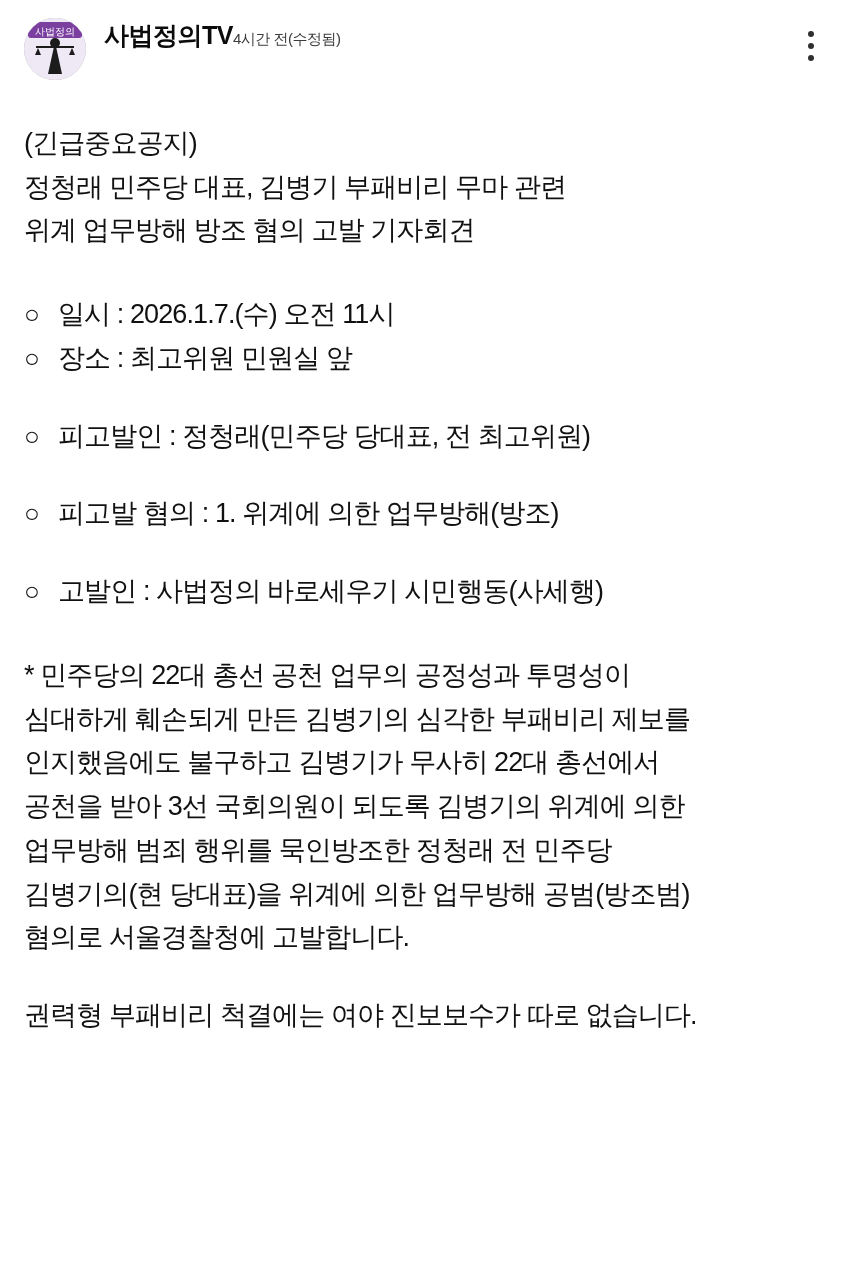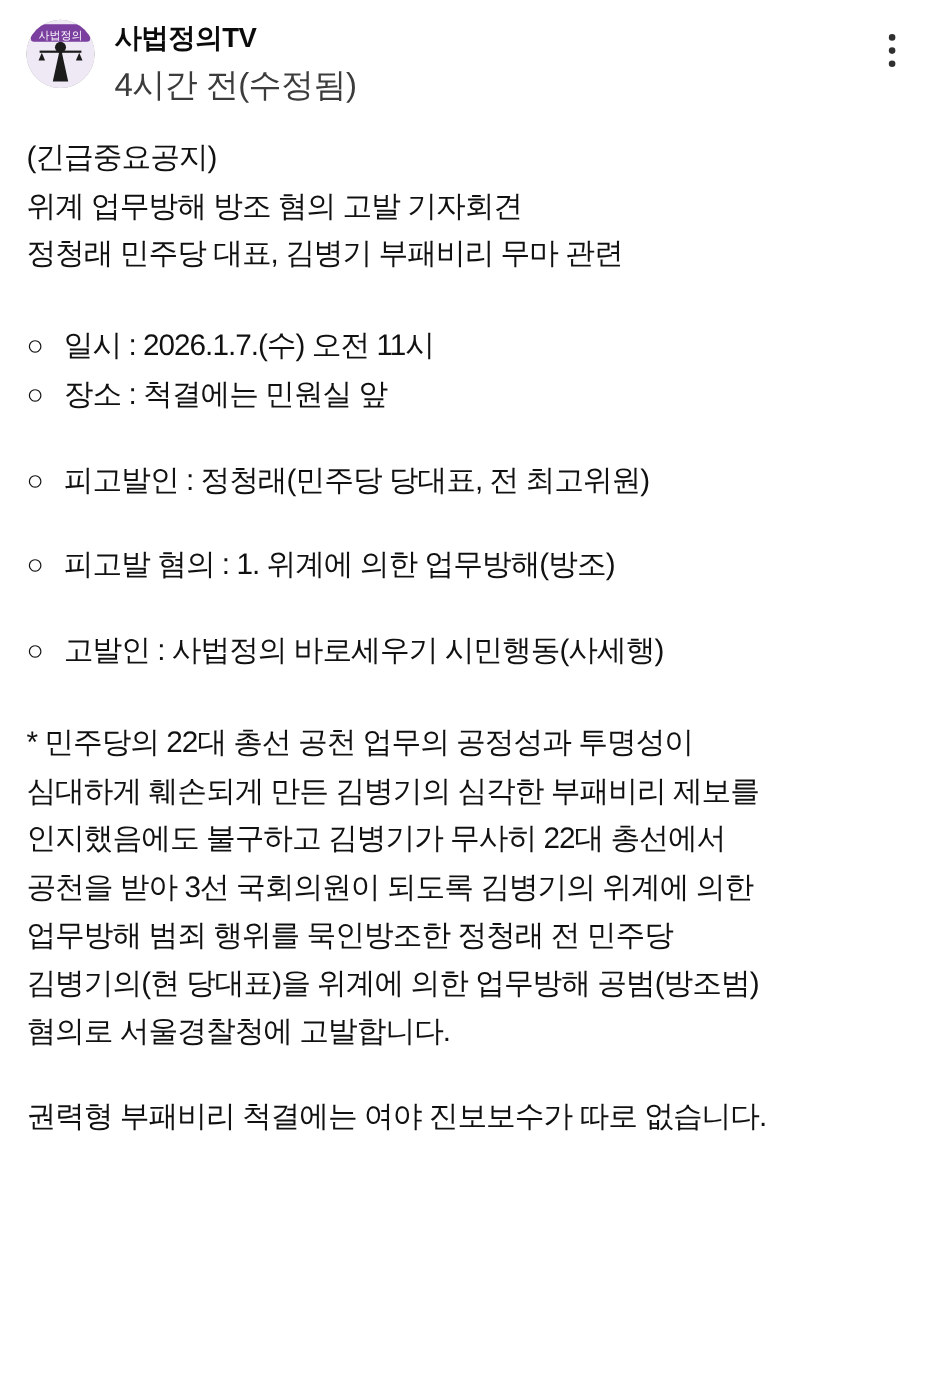--- a/index.html
+++ b/index.html
@@ -38,34 +38,34 @@
     flex: 0 0 62px;
     overflow: hidden;
     position: relative;
     background: #a3a3a3;
     margin-top: 6px;
   }
   .avatar svg { display: block; }
   .channel-block {
     margin-left: 18px;
     display: flex;
-    flex-direction: column;
+    flex-direction: row;
     justify-content: flex-start;
     padding-top: 8px;
   }
   .channel-name {
     font-size: 25px;
     font-weight: bold;
     color: #0b0b0b;
     letter-spacing: -0.5px;
     line-height: 1.2;
   }
   .post-time {
     margin-top: 10px;
-    font-size: 30px;
+    font-size: 15px;
     color: #3c3c3c;
     letter-spacing: -0.5px;
     line-height: 1.2;
   }
   .more-btn {
     position: absolute;
     right: 24px;
     top: 26px;
     width: 30px;
     height: 40px;
@@ -138,32 +138,32 @@
     <div class="more-btn">
       <span class="dot"></span>
       <span class="dot"></span>
       <span class="dot"></span>
     </div>
   </div>
 
   <div class="body">
 
     <div class="line block">(긴급중요공지)</div>
+    <div class="line block">정청래 민주당 대표, 김병기 부패비리 무마 관련</div>
     <div class="line block">위계 업무방해 방조 혐의 고발 기자회견</div>
-    <div class="line block">정청래 민주당 대표, 김병기 부패비리 무마 관련</div>
 
     <div class="gap-lg"></div>
 
     <div class="bullet-line">
       <span class="bullet-mark">○</span>
       <span>일시 : 2026.1.7.(수) 오전 11시</span>
     </div>
     <div class="bullet-line">
       <span class="bullet-mark">○</span>
-      <span>장소 : 척결에는 민원실 앞</span>
+      <span>장소 : 최고위원 민원실 앞</span>
     </div>
 
     <div class="gap-md"></div>
 
     <div class="bullet-line">
       <span class="bullet-mark">○</span>
       <span>피고발인 : 정청래(민주당 당대표, 전 최고위원)</span>
     </div>
 
     <div class="gap-md"></div>

